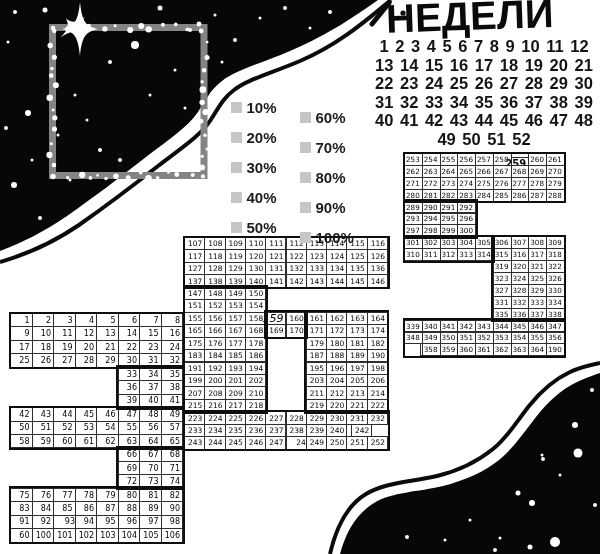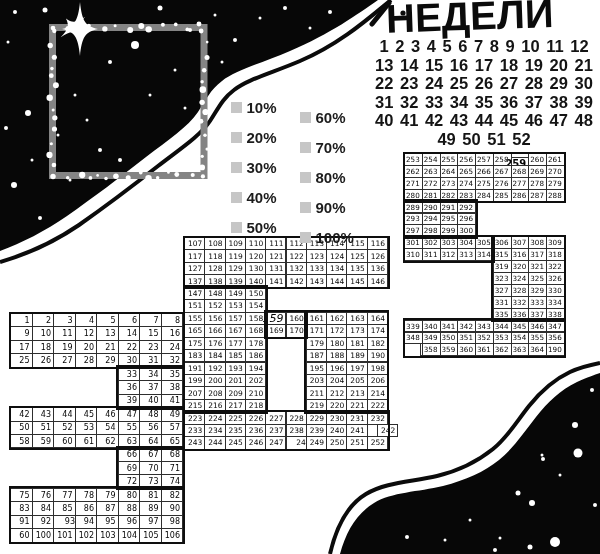--- a/index.html
+++ b/index.html
@@ -455,21 +455,21 @@
       <div class="cell" style="left: 182.7px; top: 174.3px; width: 21.3px; height: 13.45px; font-size: 7.5px;">232</div>
       <div class="cell" style="left: 0px; top: 186.75px; width: 21.3px; height: 13.45px; font-size: 7.5px;">233</div>
       <div class="cell" style="left: 20.3px; top: 186.75px; width: 21.3px; height: 13.45px; font-size: 7.5px;">234</div>
       <div class="cell" style="left: 40.6px; top: 186.75px; width: 21.3px; height: 13.45px; font-size: 7.5px;">235</div>
       <div class="cell" style="left: 60.9px; top: 186.75px; width: 21.3px; height: 13.45px; font-size: 7.5px;">236</div>
       <div class="cell" style="left: 81.2px; top: 186.75px; width: 21.3px; height: 13.45px; font-size: 7.5px;">237</div>
       <div class="cell" style="left: 101.5px; top: 186.75px; width: 21.3px; height: 13.45px; font-size: 7.5px;">238</div>
       <div class="cell" style="left: 121.8px; top: 186.75px; width: 21.3px; height: 13.45px; font-size: 7.5px;">239</div>
       <div class="cell" style="left: 142.1px; top: 186.75px; width: 21.3px; height: 13.45px; font-size: 7.5px;">240</div>
       <div class="cell" style="left: 162.4px; top: 186.75px; width: 21.3px; height: 13.45px; font-size: 7.5px;">241</div>
-      <div class="cell" style="left: 193px; top: 186.75px; width: 21.3px; height: 13.45px; font-size: 7.5px;">242</div>
+      <div class="cell" style="left: 167px; top: 186.75px; width: 21.3px; height: 13.45px; font-size: 7.5px;">242</div>
       <div class="cell" style="left: 0px; top: 199.2px; width: 21.3px; height: 13.45px; font-size: 7.5px;">243</div>
       <div class="cell" style="left: 20.3px; top: 199.2px; width: 21.3px; height: 13.45px; font-size: 7.5px;">244</div>
       <div class="cell" style="left: 40.6px; top: 199.2px; width: 21.3px; height: 13.45px; font-size: 7.5px;">245</div>
       <div class="cell" style="left: 60.9px; top: 199.2px; width: 21.3px; height: 13.45px; font-size: 7.5px;">246</div>
       <div class="cell" style="left: 81.2px; top: 199.2px; width: 21.3px; height: 13.45px; font-size: 7.5px;">247</div>
       <div class="cell" style="left: 101.5px; top: 199.2px; width: 21.3px; height: 13.45px; font-size: 7.5px; padding-left: 24px;">248</div>
       <div class="cell" style="left: 121.8px; top: 199.2px; width: 21.3px; height: 13.45px; font-size: 7.5px;">249</div>
       <div class="cell" style="left: 142.1px; top: 199.2px; width: 21.3px; height: 13.45px; font-size: 7.5px;">250</div>
       <div class="cell" style="left: 162.4px; top: 199.2px; width: 21.3px; height: 13.45px; font-size: 7.5px;">251</div>
       <div class="cell" style="left: 182.7px; top: 199.2px; width: 21.3px; height: 13.45px; font-size: 7.5px;">252</div>

